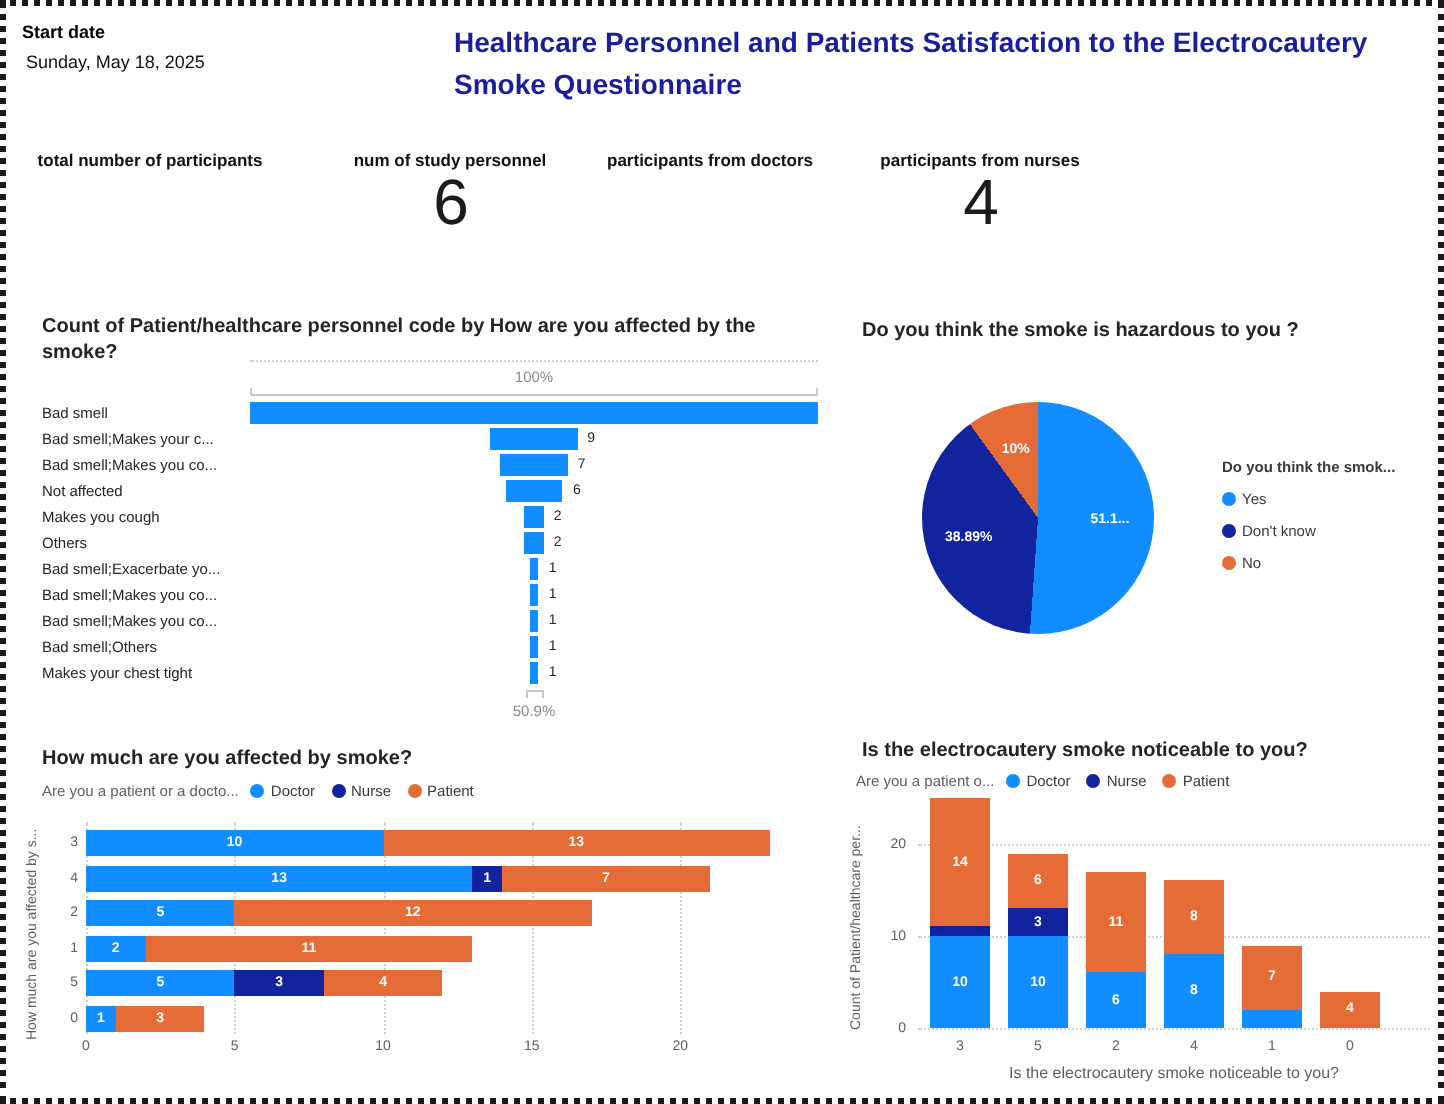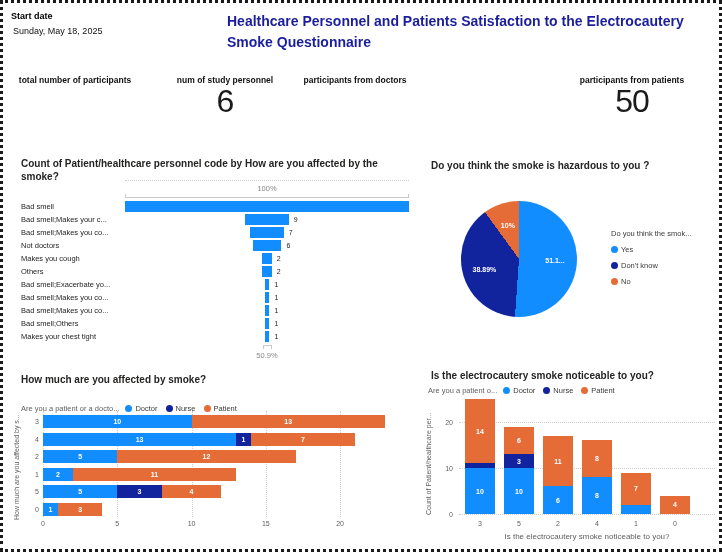--- a/index.html
+++ b/index.html
@@ -34,21 +34,21 @@
   .v-title{position:absolute;font-size:7px;color:#605E5C;writing-mode:vertical-rl;
            transform:rotate(180deg);text-align:center;white-space:nowrap;}
   .legend{position:absolute;font-size:7.5px;color:#605E5C;white-space:nowrap;}
   .leg-title-inline{margin-right:6px;}
   .leg-item-inline{margin-right:8px;color:#3b3a39;}
   .leg-dot{display:inline-block;width:7px;height:7px;border-radius:50%;margin-right:3px;
            vertical-align:-1px;}
   #pie-circle{position:absolute;width:116px;height:116px;border-radius:50%;}
   .pie-pct{position:absolute;font-size:7px;font-weight:bold;color:#fff;white-space:nowrap;
            transform:translate(-50%,-50%);}
-  #pie-legend .leg-title{font-size:7.5px;font-weight:normal;color:#3b3a39;margin-bottom:7px;}
+  #pie-legend .leg-title{font-size:7.5px;font-weight:bold;color:#3b3a39;margin-bottom:7px;}
   .leg-item{font-size:7.5px;color:#3b3a39;margin-bottom:7px;white-space:nowrap;}
 </style>
 </head>
 <body>
 
 <div id="page">
 
   <div class="hdr-block" style="left:8px;top:8px">
     <div class="hdr-label">Start date</div>
     <div class="hdr-value">Sunday, May 18, 2025</div>
@@ -58,42 +58,42 @@
   <div class="kpi" style="left:2px;width:140px">
     <div class="kpi-label">total number of participants</div>
   </div>
   <div class="kpi" style="left:158px;width:128px">
     <div class="kpi-label">num of study personnel</div>
     <div class="kpi-value">6</div>
   </div>
   <div class="kpi" style="left:288px;width:128px">
     <div class="kpi-label">participants from doctors</div>
   </div>
-  <div class="kpi" style="left:560px;width:138px">
-    <div class="kpi-label">participants from patients</div>
-    <div class="kpi-value">50</div>
+  <div class="kpi" style="left:427px;width:120px">
+    <div class="kpi-label">participants from nurses</div>
+    <div class="kpi-value">4</div>
   </div>
 
   <section id="funnel" class="chart" style="left:8px;top:148px;width:410px;height:212px">
     <div class="c-title" style="left:10px;top:6px;width:368px">Count of Patient/healthcare personnel code by How are you affected by the smoke?</div>
     <div class="dotline-h" style="left:114px;top:29px;width:284px"></div>
     <div class="pct" style="left:114px;top:34px;width:284px">100%</div>
     <div class="bracket-down" style="left:114px;top:43px;width:284px"></div>
     <div id="funnel-plot"></div>
     <div class="bracket-up" style="left:252px;top:194px;width:9px"></div>
     <div class="pct" style="left:114px;top:201px;width:284px">50.9%</div>
   <div class="f-cat" style="left: 10px; top: 50px; width: 103px;">Bad smell</div>
       <div style="position: absolute; left: 114px; top: 50px; width: 284px; height: 10.5px; background: rgb(17, 141, 255);"></div>
       <div class="f-cat" style="left: 10px; top: 63px; width: 103px;">Bad smell;Makes your c...</div>
       <div style="position: absolute; left: 234.339px; top: 63px; width: 43.322px; height: 10.5px; background: rgb(17, 141, 255);"></div>
       <div class="f-val" style="left: 282.661px; top: 64px;">9</div>
       <div class="f-cat" style="left: 10px; top: 76px; width: 103px;">Bad smell;Makes you co...</div>
       <div style="position: absolute; left: 239.153px; top: 76px; width: 33.6949px; height: 10.5px; background: rgb(17, 141, 255);"></div>
       <div class="f-val" style="left: 277.847px; top: 77px;">7</div>
-      <div class="f-cat" style="left: 10px; top: 89px; width: 103px;">Not doctors</div>
+      <div class="f-cat" style="left: 10px; top: 89px; width: 103px;">Not affected</div>
       <div style="position: absolute; left: 241.559px; top: 89px; width: 28.8814px; height: 10.5px; background: rgb(17, 141, 255);"></div>
       <div class="f-val" style="left: 275.441px; top: 90px;">6</div>
       <div class="f-cat" style="left: 10px; top: 102px; width: 103px;">Makes you cough</div>
       <div style="position: absolute; left: 251.186px; top: 102px; width: 9.62712px; height: 10.5px; background: rgb(17, 141, 255);"></div>
       <div class="f-val" style="left: 265.814px; top: 103px;">2</div>
       <div class="f-cat" style="left: 10px; top: 115px; width: 103px;">Others</div>
       <div style="position: absolute; left: 251.186px; top: 115px; width: 9.62712px; height: 10.5px; background: rgb(17, 141, 255);"></div>
       <div class="f-val" style="left: 265.814px; top: 116px;">2</div>
       <div class="f-cat" style="left: 10px; top: 128px; width: 103px;">Bad smell;Exacerbate yo...</div>
       <div style="position: absolute; left: 253.593px; top: 128px; width: 4.81356px; height: 10.5px; background: rgb(17, 141, 255);"></div>
@@ -123,21 +123,21 @@
           <div class="leg-item"><span class="leg-dot" style="background: rgb(230, 108, 55);"></span>No</div>
         </div>
     </div>
   <div class="pie-pct" style="left: 131.978px; top: 109.255px;">51.1...</div>
       <div class="pie-pct" style="left: 61.3949px; top: 117.924px;">38.89%</div>
       <div class="pie-pct" style="left: 84.8754px; top: 73.762px;">10%</div>
     </section>
 
   <section id="hbar" class="chart" style="left:8px;top:362px;width:410px;height:182px">
     <div class="c-title" style="left:10px;top:8px;width:390px">How much are you affected by smoke?</div>
-    <div class="legend" style="left:10px;top:39px">
+    <div class="legend" style="left:10px;top:26px">
       <span class="leg-title-inline">Are you a patient or a docto...</span><span id="hbar-legend-items"><span class="leg-item-inline"><span class="leg-dot" style="background: rgb(17, 141, 255);"></span>Doctor</span><span class="leg-item-inline"><span class="leg-dot" style="background: rgb(18, 35, 158);"></span>Nurse</span><span class="leg-item-inline"><span class="leg-dot" style="background: rgb(230, 108, 55);"></span>Patient</span></span>
     </div>
     <div class="v-title" style="left:2px;top:46px;height:112px">How much are you affected by s...</div>
   <div class="dotline-v" style="left: 32px; top: 46px; height: 106px;"></div>
       <div class="tick" style="left: 22px; top: 155px; width: 20px; text-align: center;">0</div>
       <div class="dotline-v" style="left: 106.285px; top: 46px; height: 106px;"></div>
       <div class="tick" style="left: 96.285px; top: 155px; width: 20px; text-align: center;">5</div>
       <div class="dotline-v" style="left: 180.57px; top: 46px; height: 106px;"></div>
       <div class="tick" style="left: 170.57px; top: 155px; width: 20px; text-align: center;">10</div>
       <div class="dotline-v" style="left: 254.855px; top: 46px; height: 106px;"></div>

